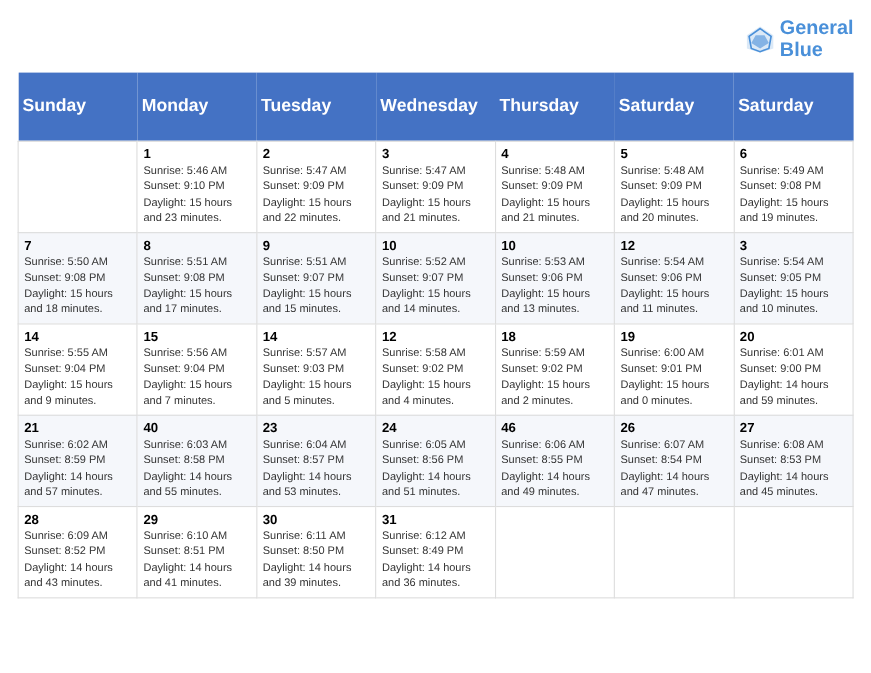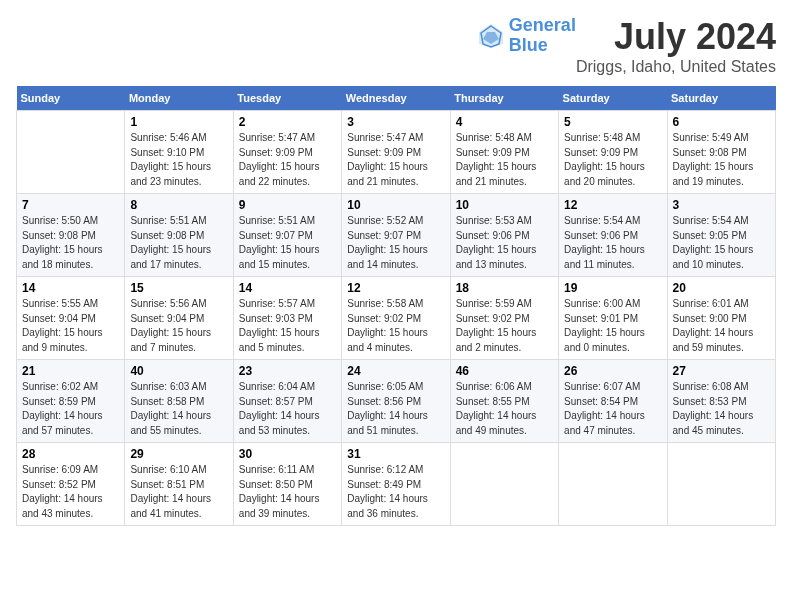--- a/index.html
+++ b/index.html
@@ -48,23 +48,23 @@
       color: #555;
     }
     table {
       width: 100%;
       border-collapse: collapse;
       font-size: 11px;
     }
     thead tr th {
       background: #4472c4;
       color: #fff;
-      padding: 6px 4px;
+      padding: 22px 4px;
       text-align: left;
-      font-size: 11px;
+      font-size: 16px;
       font-weight: bold;
     }
     tbody tr td {
       border: 1px solid #ddd;
       padding: 4px 5px;
       vertical-align: top;
       width: calc(100% / 7);
       min-height: 80px;
     }
     tbody tr:nth-child(even) td {
@@ -96,24 +96,20 @@
     <svg class="logo-icon" viewBox="0 0 28 28">
       <polygon points="14,2 26,10 26,22 14,26 2,22 2,10" fill="#4a90d9" opacity="0.2"></polygon>
       <polygon points="14,4 24,11 22,22 14,25 6,22 4,11" fill="none" stroke="#4a90d9" stroke-width="1.5"></polygon>
       <polygon points="10,10 18,10 22,17 14,22 6,17" fill="#4a90d9" opacity="0.6"></polygon>
     </svg>
     <div class="logo-text">
       <span>General</span>
       <span>Blue</span>
     </div>
   </div>
-  <div class="title-block">
-    <div class="main-title">July 2024</div>
-    <div class="subtitle">Driggs, Idaho, United States</div>
-  </div>
 </div>
 
 <table>
   <thead>
     <tr>
     <th>Sunday</th>
         <th>Monday</th>
         <th>Tuesday</th>
         <th>Wednesday</th>
         <th>Thursday</th>

